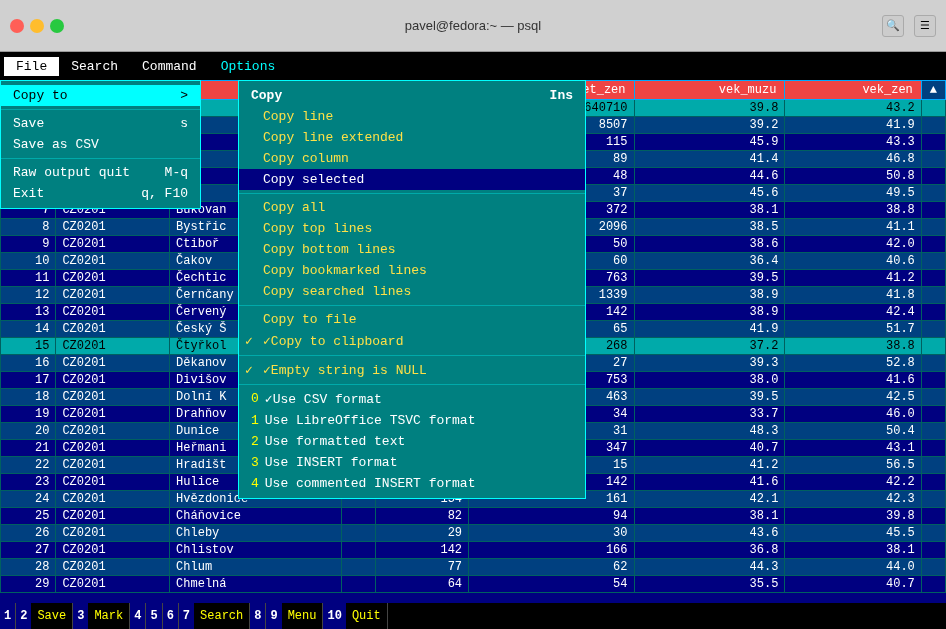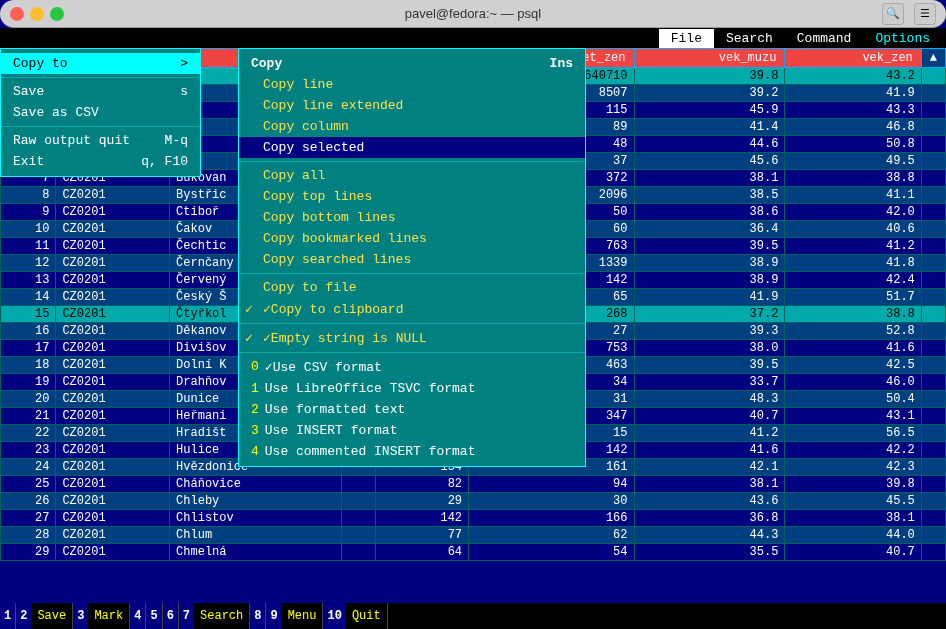--- a/index.html
+++ b/index.html
@@ -8,27 +8,26 @@
       height: 629px;
       background: #000080;
       font-family: 'Courier New', Courier, monospace;
       font-size: 13px;
       overflow: hidden;
     }
 
     
     .title-bar {
       background: #d0d0d0;
-      height: 28px;
+      height: 52px;
       display: flex;
       align-items: center;
       justify-content: space-between;
       padding: 0 10px;
       border-bottom: 1px solid #999;
-      border-radius: 20px;
     }
     .title-bar-controls {
       display: flex;
       gap: 6px;
       align-items: center;
     }
     .traffic-light {
       width: 14px;
       height: 14px;
       border-radius: 50%;
@@ -55,25 +54,24 @@
       display: flex;
       align-items: center;
       justify-content: center;
       font-size: 11px;
       cursor: pointer;
     }
 
     
     .menu-bar {
       background: #000000;
-      height: 20px;
+      height: 28px;
       display: flex;
       align-items: center;
       padding: 0 4px;
-      justify-content: flex-end;
     }
     .menu-item {
       color: #ffffff;
       padding: 2px 12px;
       cursor: pointer;
       font-size: 13px;
     }
     .menu-item.active {
       background: #ffffff;
       color: #000000;

